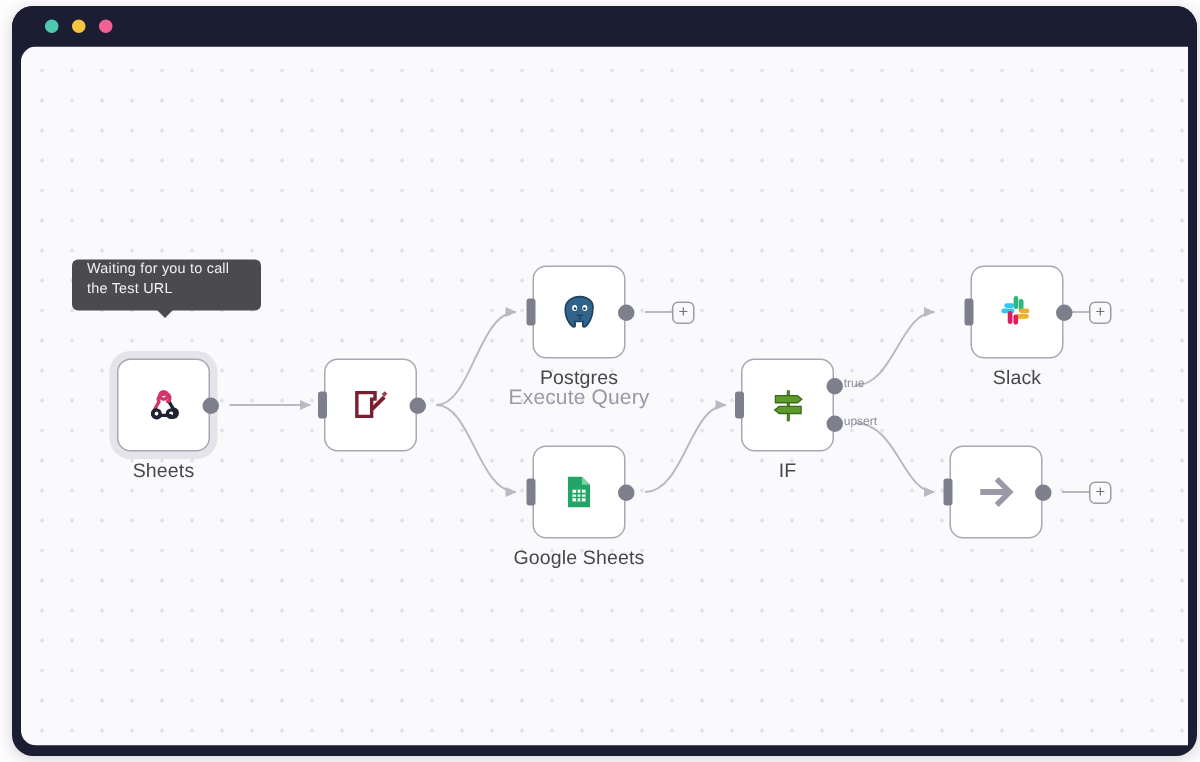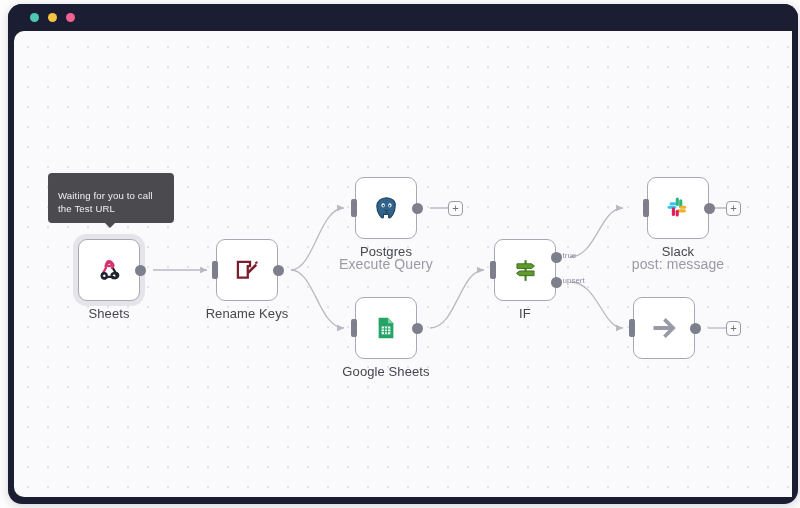--- a/index.html
+++ b/index.html
@@ -144,21 +144,21 @@
     text-align: center;
     font-family: "Liberation Sans", sans-serif;
   }
 
   
   .tooltip {
     position: absolute;
     background: #4a4a4f;
     color: #f2f2f4;
     border-radius: 4px;
-    padding: 16px 10px 8px 10px;
+    padding: 0 10px 8px 10px;
     font-size: 9.6px;
     line-height: 13px;
     width: 126px;
     letter-spacing: 0.15px;
   }
   .tooltip .tip-arrow {
     position: absolute;
     left: 56px; bottom: -5px;
     width: 0; height: 0;
     border-left: 6px solid transparent;
@@ -251,23 +251,20 @@
           <span>
             <svg class="icon-svg" width="26" height="26" viewBox="0 0 24 24">
               <path d="M3.6 4.4 h11.2 v4.0 h-2.1 v10.6 H3.6 z" fill="none" stroke="#7b1f2e" stroke-width="2.1"></path>
               <path d="M12.3 13.6 L19.6 6.3 L21.3 8.0 L14.0 15.3 L11.9 16.0 z" fill="#7b1f2e"></path>
               <path d="M18.9 5.3 L20.9 3.6 L22.3 5.1 L20.5 7.0 z" fill="#a23b4b"></path>
             </svg>
           </span>
         </div>
         <div class="in-stub"></div>
         <div class="out-dot"></div>
-        <div class="labels">
-          <div class="title">Rename Keys</div>
-        </div>
       </div>
 
       <div class="node" style="left:341px; top:146px;">
         <div class="box">
           <span>
             <svg class="icon-svg" width="27" height="27" viewBox="0 0 24 24">
               <path d="M12 2.4 C7.1 2.4 3.4 5.6 3.4 10.0 c0 3.0 0.9 5.6 2.3 7.8 c1.0 1.6 2.0 2.6 2.8 2.6 c0.7 0 0.9-0.6 0.8-1.6 l-0.2-1.6 h4.9 l-0.2 1.7 c-0.1 1.0 0.1 1.5 0.8 1.5 c0.8 0 1.8-1.0 2.8-2.6 c1.4-2.2 2.3-4.8 2.3-7.8 C20.6 5.6 16.9 2.4 12 2.4 z" fill="#31648c" stroke="#22415c" stroke-width="1.0"></path>
               <ellipse cx="9.0" cy="9.2" rx="1.5" ry="1.8" fill="#ffffff"></ellipse>
               <ellipse cx="15.0" cy="9.2" rx="1.5" ry="1.8" fill="#ffffff"></ellipse>
               <circle cx="9.2" cy="9.5" r="0.8" fill="#22415c"></circle>
@@ -342,21 +339,20 @@
                 <rect x="6.3" y="11.4" width="2.9" height="8.0" rx="1.45" fill="#e01e5a"></rect>
                 <rect x="9.8" y="13.5" width="2.9" height="6.3" rx="1.45" fill="#e01e5a"></rect>
               </g>
             </svg>
           </span>
         </div>
         <div class="in-stub"></div>
         <div class="out-dot"></div>
         <div class="labels">
           <div class="title">Slack</div>
-          <div class="subtitle">post: message</div>
         </div>
       </div>
       <div class="plus-btn" style="left:712px; top:170px;">+</div>
 
       <div class="node" style="left:619px; top:266px;">
         <div class="box">
           <span>
             <svg class="icon-svg" width="30" height="30" viewBox="0 0 24 24">
               <path d="M3.6 10.4 h12.0 l-4.3-4.3 l2.1-2.1 l8.0 8.0 l-8.0 8.0 l-2.1-2.1 l4.3-4.3 H3.6 z" fill="#9a9aa6"></path>
             </svg>

